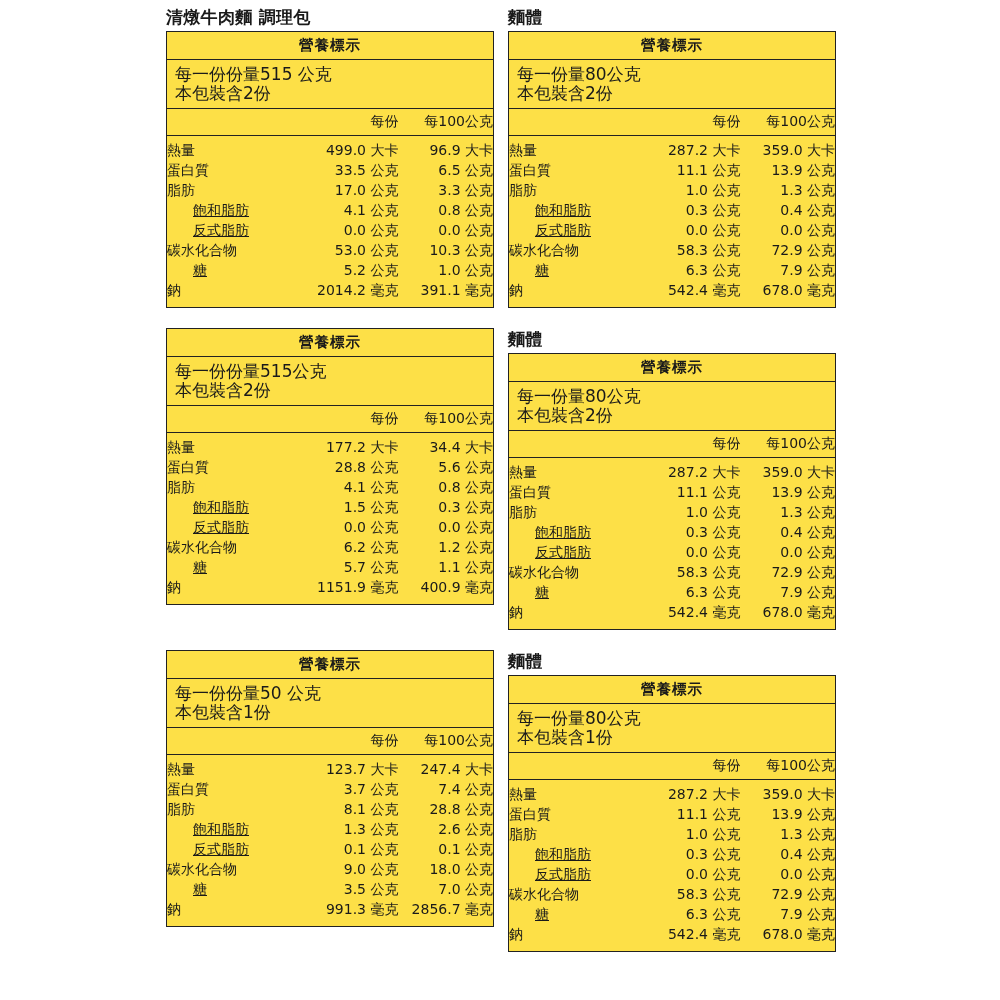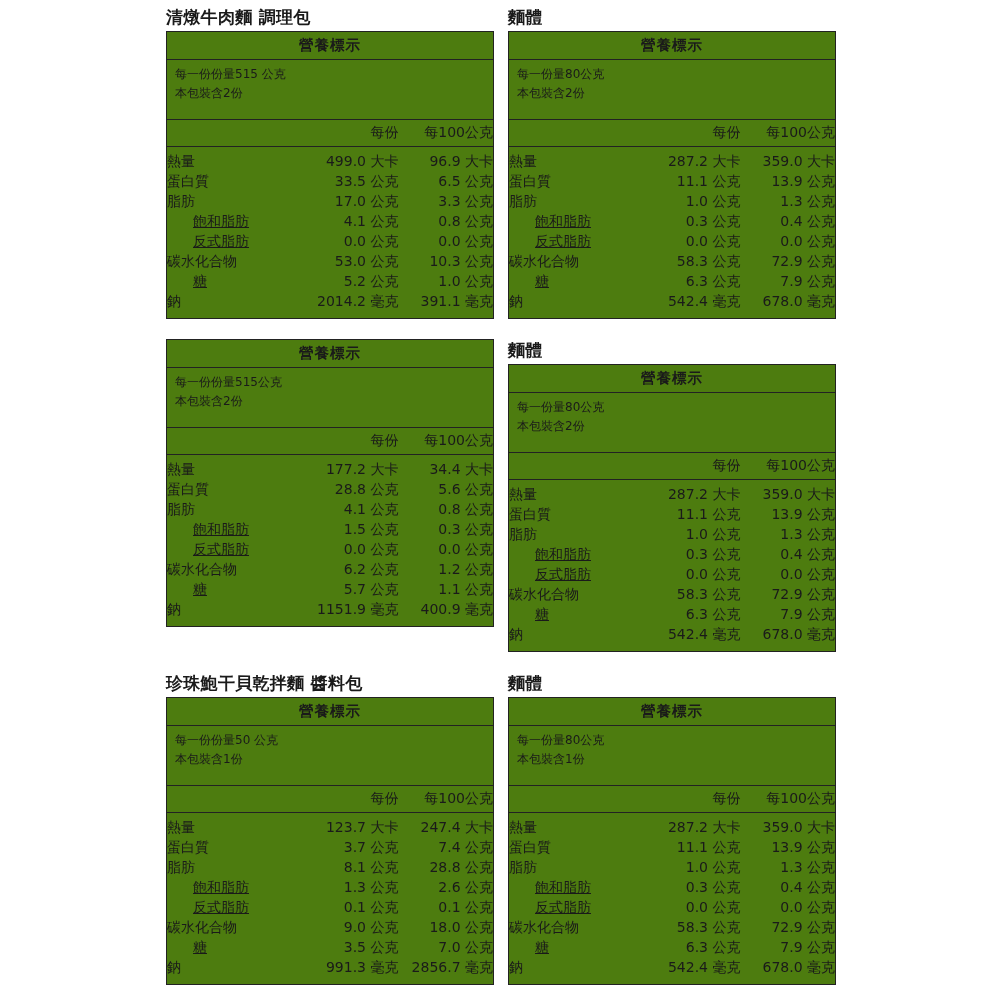--- a/index.html
+++ b/index.html
@@ -45,34 +45,34 @@
     line-height: 22px;
     font-weight: 700;
     margin: 0 0 3px 0;
     letter-spacing: 0.3px;
     white-space: nowrap;
   }
   .panel {
     border: 1.5px solid #222;
     width: 328px;
     box-sizing: border-box;
-    background: #4d7c0f;
+    background: #fde047;
   }
   .panel-head {
     text-align: center;
     font-size: 14.5px;
     font-weight: 700;
     padding: 4px 0 4px 0;
     border-bottom: 1.5px solid #222;
     letter-spacing: 1px;
   }
   .panel-serving {
-    padding: 5px 0 16px 8px;
+    padding: 5px 0 5px 8px;
     border-bottom: 1.5px solid #222;
-    font-size: 12px;
+    font-size: 17px;
     line-height: 19px;
   }
   .panel-colhead {
     border-bottom: 1.5px solid #222;
     font-size: 14.5px;
     padding: 3px 0 3px 0;
   }
   table.nutri {
     width: 100%;
     border-collapse: collapse;
@@ -382,21 +382,20 @@
                 </tr>
           </tbody>
             </table>
         </div>
       </div>
     </div>
   </div>
 
   <div class="block">
     <div class="col col-left">
-      <div class="prod-title">珍珠鮑干貝乾拌麵 醬料包</div>
       <div class="panel">
         <div class="panel-head">營養標示</div>
         <div class="panel-serving">
           <div>每一份份量50 公克</div>
           <div>本包裝含1份</div>
         </div>
         <div class="panel-colhead">
           <table class="nutri">
               <tbody>
                 <tr class="head-row">

